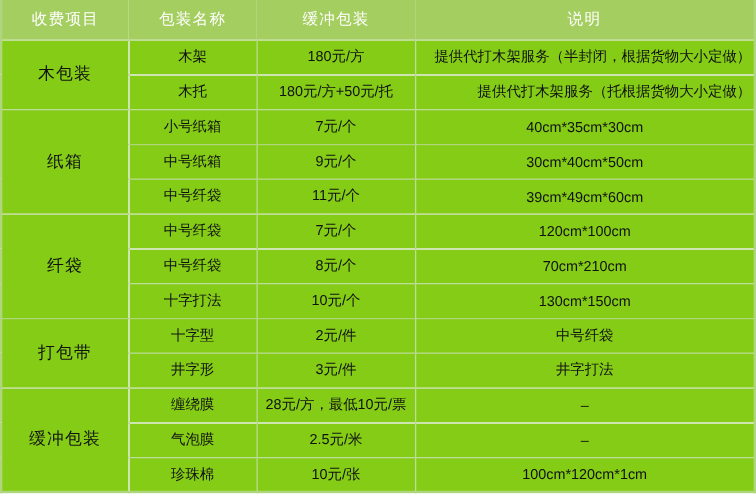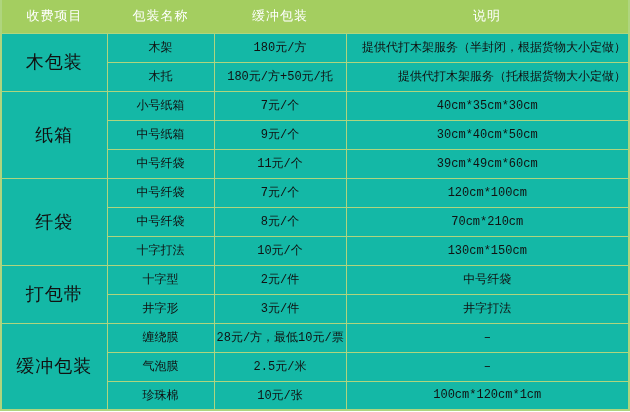--- a/index.html
+++ b/index.html
@@ -5,21 +5,20 @@
   html, body {
     margin: 0;
     padding: 0;
     background: #ffffff;
     font-family: "Liberation Sans", "DejaVu Sans", sans-serif;
   }
   .page {
     width: 630px;
     height: 412px;
     overflow: hidden;
-    font-family: Liberation Mono, monospace;
   }
   table.fee-table {
     border-collapse: collapse;
     table-layout: fixed;
     width: 630px;
     border-left: 2px solid #AFD57E;
     border-right: 2px solid #AFD57E;
     border-bottom: 2px solid #AFD57E;
   }
   table.fee-table col.c1 { width: 106px; }
@@ -33,31 +32,31 @@
     color: #ffffff;
     font-size: 13px;
     font-weight: normal;
     text-align: center;
     vertical-align: middle;
     border: none;
     letter-spacing: 1px;
   }
   td {
     border: 1px solid #AFD57E;
-    background: #14b8a6;
+    background: #84cc16;
     color: #111111;
     font-size: 12px;
     text-align: center;
     vertical-align: middle;
     padding: 0 2px;
     white-space: nowrap;
     overflow: hidden;
   }
   td.cat {
-    font-size: 18px;
+    font-size: 14px;
     letter-spacing: 1px;
   }
   td.note-left {
     text-align: right;
     padding-left: 5px;
   }
 </style>
 </head>
 <body>
 

